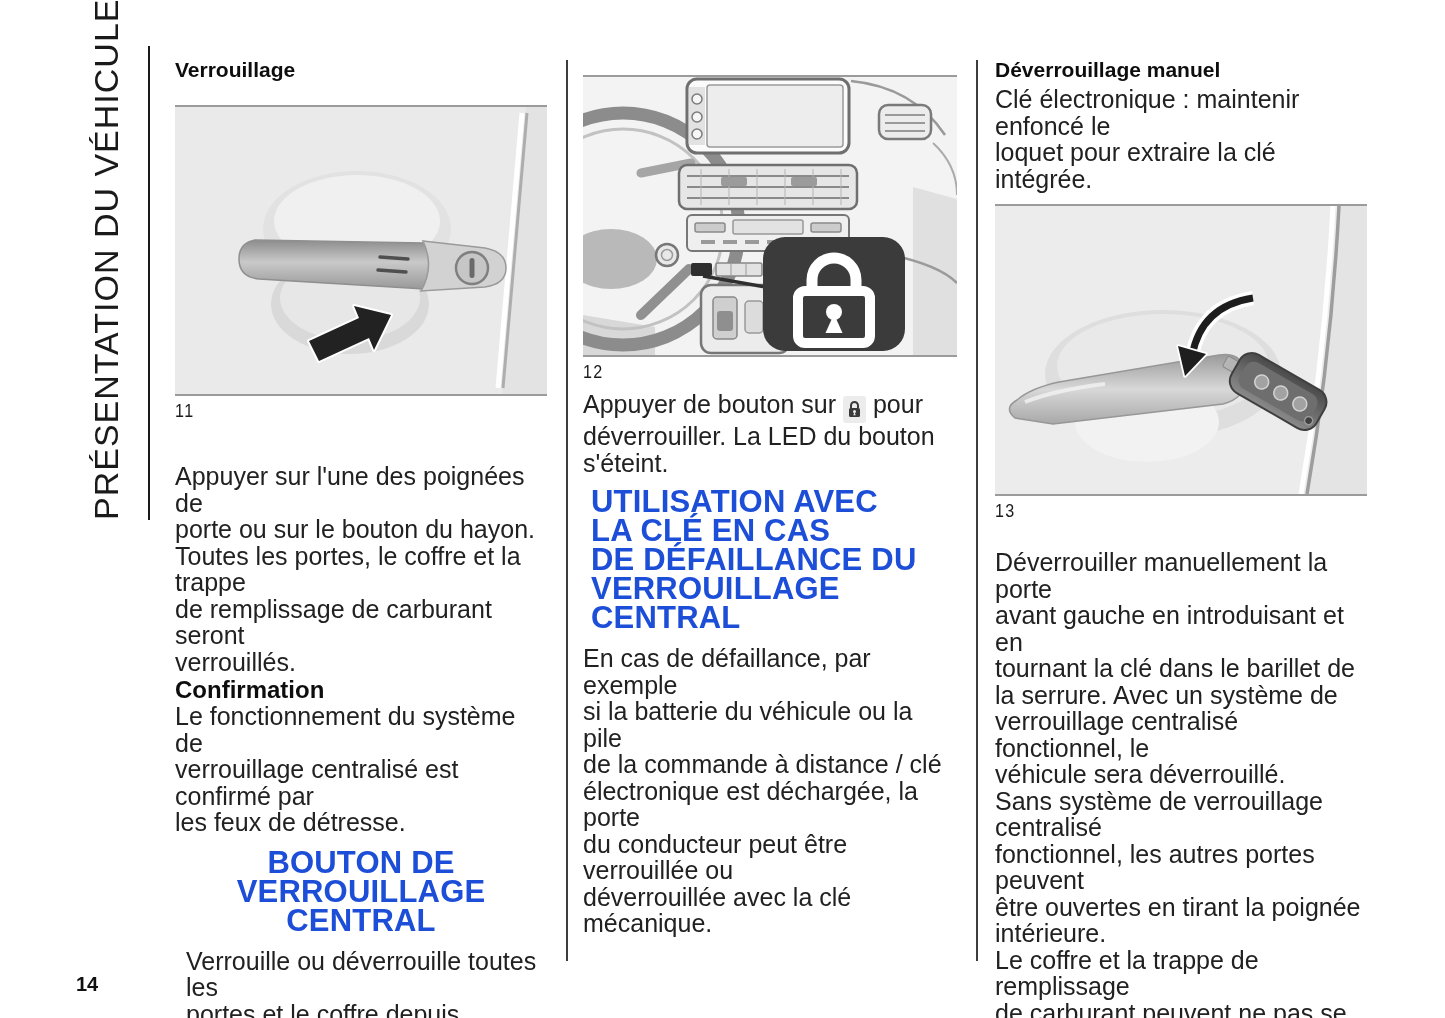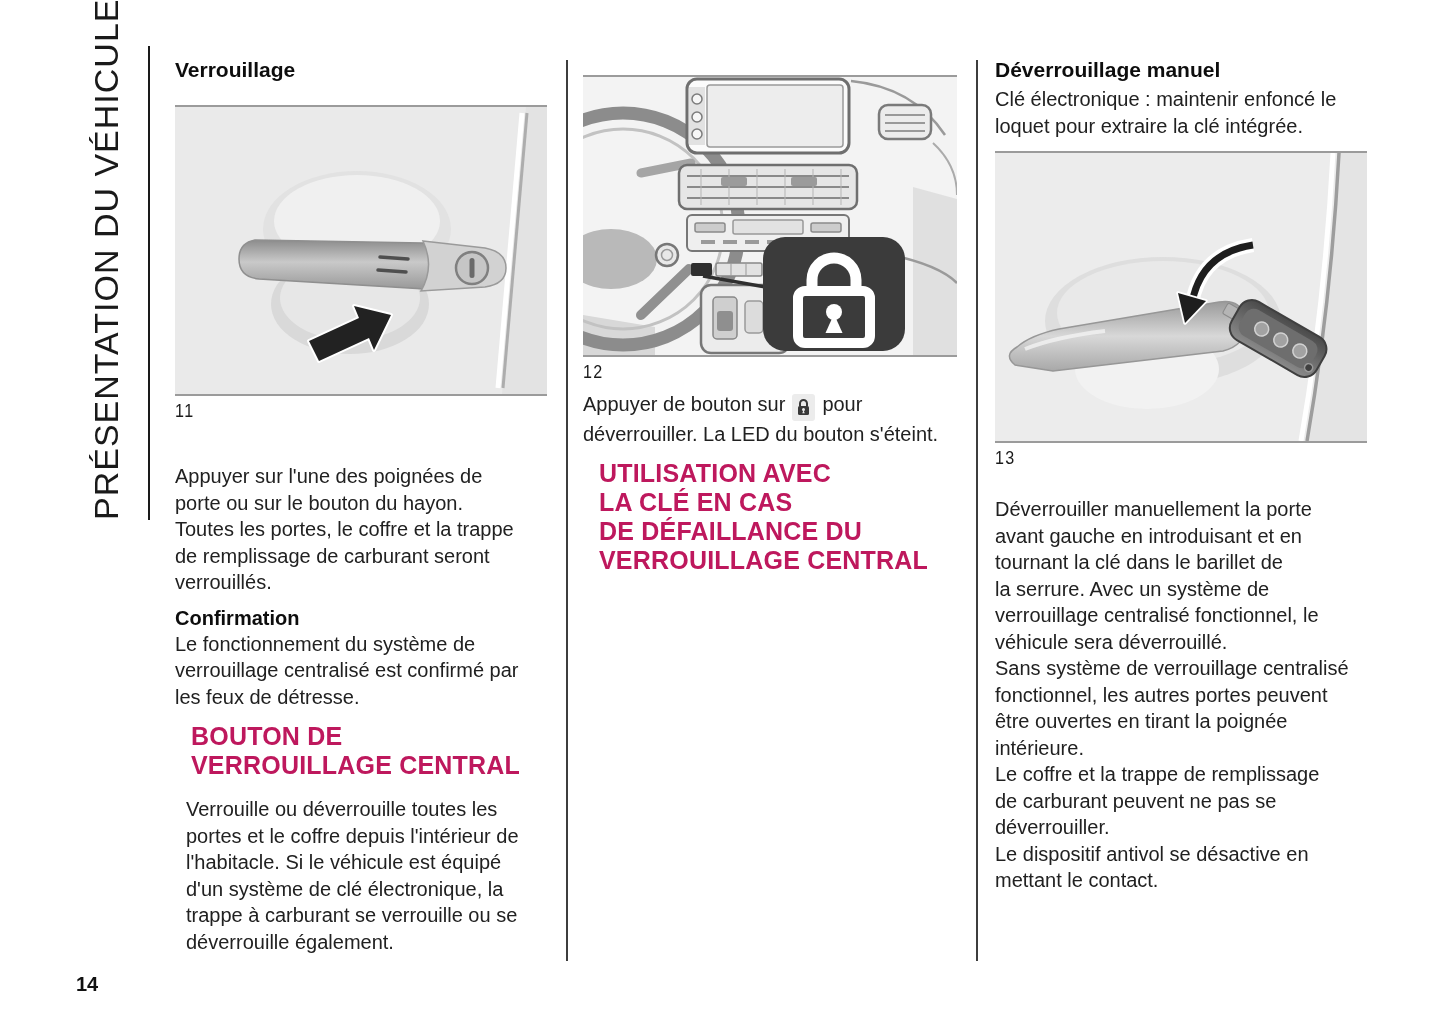--- a/index.html
+++ b/index.html
@@ -18,23 +18,23 @@
   .page-num{position:absolute;left:76px;top:973px;font-size:20px;font-weight:bold;color:#111;}
 
   .col{position:absolute;top:57px;}
   .col1{left:175px;width:372px;}
   .col2{left:583px;width:374px;}
   .col3{left:995px;width:372px;}
   .vdiv{position:absolute;top:60px;height:901px;width:2px;background:#3d3d3d;}
   .vdiv1{left:566px;} .vdiv2{left:976px;}
 
   .h-sub{font-size:21px;font-weight:bold;margin:0;color:#0d0d0d;line-height:26px;}
-  .bighead{font-size:25px;font-weight:bold;line-height:29px;margin:16px;color:#be185d;
+  .bighead{font-size:31px;font-weight:bold;line-height:29px;margin:8px;color:#1d4ed8;
            white-space:pre-line;letter-spacing:.2px;}
-  .body{font-size:20px;line-height:26.5px;margin:0;white-space:pre-line;color:#212121;}
+  .body{font-size:25px;line-height:26.5px;margin:0;white-space:pre-line;color:#212121;}
   .body .wrap{white-space:pre-line;}
 
   figure.figure{margin:0;}
   .fig-frame{border-top:2px solid #9b9b9b;border-bottom:2px solid #9b9b9b;}
   .fig-frame svg{display:block;}
   .fig-cap{font-size:17.5px;margin-top:5px;letter-spacing:1.5px;color:#1b1b1b;
            font-weight:400;transform:scaleX(.92);transform-origin:0 0;}
 
   .keychip{display:inline-flex;align-items:center;justify-content:center;
            width:23px;height:27px;background:#ececec;border-radius:3px;
@@ -82,25 +82,25 @@
         </svg>
       </div>
       <figcaption class="fig-cap">11</figcaption>
     </figure>
 
     <p class="body" style="margin-top:41px;">Appuyer sur l'une des poignées de
 porte ou sur le bouton du hayon.
 Toutes les portes, le coffre et la trappe
 de remplissage de carburant seront
 verrouillés.</p>
-    <h3 class="h-sub" style="margin-top:9px;font-size:20px;">Confirmation</h3>
+    <h3 class="h-sub" style="margin-top:2px;font-size:24px;">Confirmation</h3>
     <p class="body">Le fonctionnement du système de
 verrouillage centralisé est confirmé par
 les feux de détresse.</p>
-    <h2 class="bighead" style="margin-top:12px;">BOUTON DE
+    <h2 class="bighead" style="margin-top:12px;text-align:center;">BOUTON DE
 VERROUILLAGE CENTRAL</h2>
     <p class="body" style="margin-top:13px;margin-left:11px;">Verrouille ou déverrouille toutes les
 portes et le coffre depuis l'intérieur de
 l'habitacle. Si le véhicule est équipé
 d'un système de clé électronique, la
 trappe à carburant se verrouille ou se
 déverrouille également.</p>
   </div>
 
   <div class="col col2">
@@ -177,20 +177,26 @@
             <rect x="2" y="8" width="11" height="9" rx="1.5" fill="#3a3a3a"></rect>
             <circle cx="7.5" cy="11.5" r="1.5" fill="#ececec"></circle>
             <path d="M7.5 12 l-1.2 3.2 h2.4 z" fill="#ececec"></path>
           </svg></span><span class="wrap">pour
 déverrouiller. La LED du bouton s'éteint.</span></p>
 
     <h2 class="bighead" style="margin-top:11px;">UTILISATION AVEC
 LA CLÉ EN CAS
 DE DÉFAILLANCE DU
 VERROUILLAGE CENTRAL</h2>
+    <p class="body" style="margin-top:13px;">En cas de défaillance, par exemple
+si la batterie du véhicule ou la pile
+de la commande à distance / clé
+électronique est déchargée, la porte
+du conducteur peut être verrouillée ou
+déverrouillée avec la clé mécanique.</p>
   </div>
 
   <div class="col col3">
     <h3 class="h-sub">Déverrouillage manuel</h3>
     <p class="body" style="margin-top:3px;">Clé électronique : maintenir enfoncé le
 loquet pour extraire la clé intégrée.</p>
 
     <figure class="figure" style="margin-top:12px;">
       <div class="fig-frame">
         <svg width="372" height="288" viewBox="0 0 372 288">

